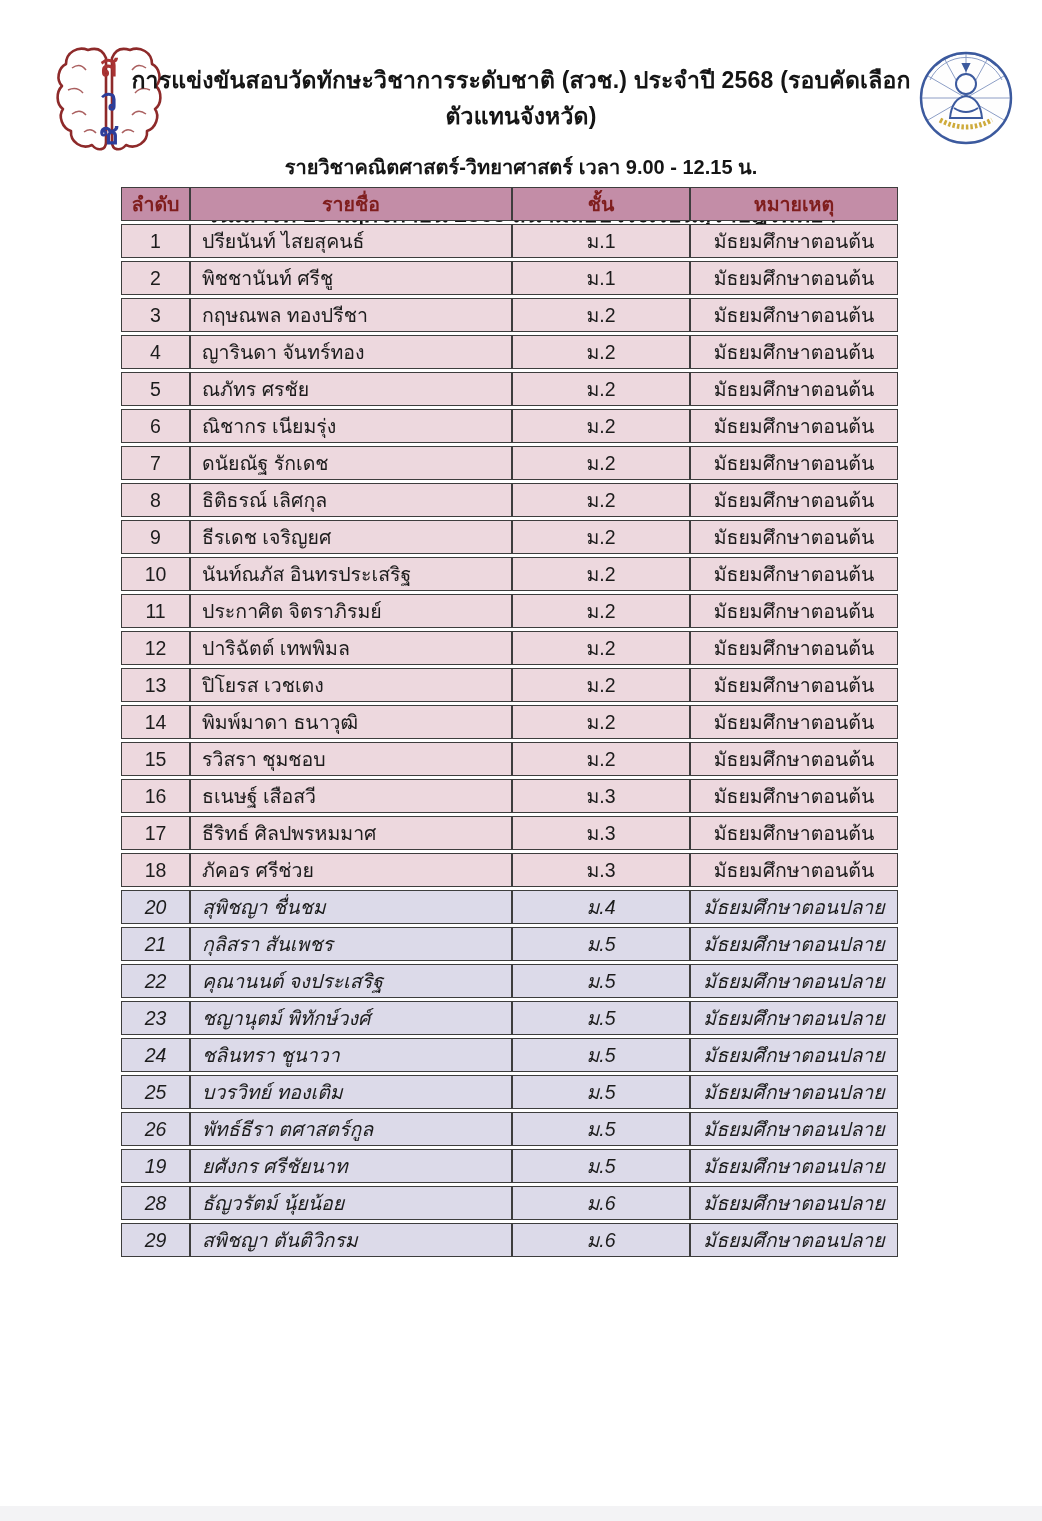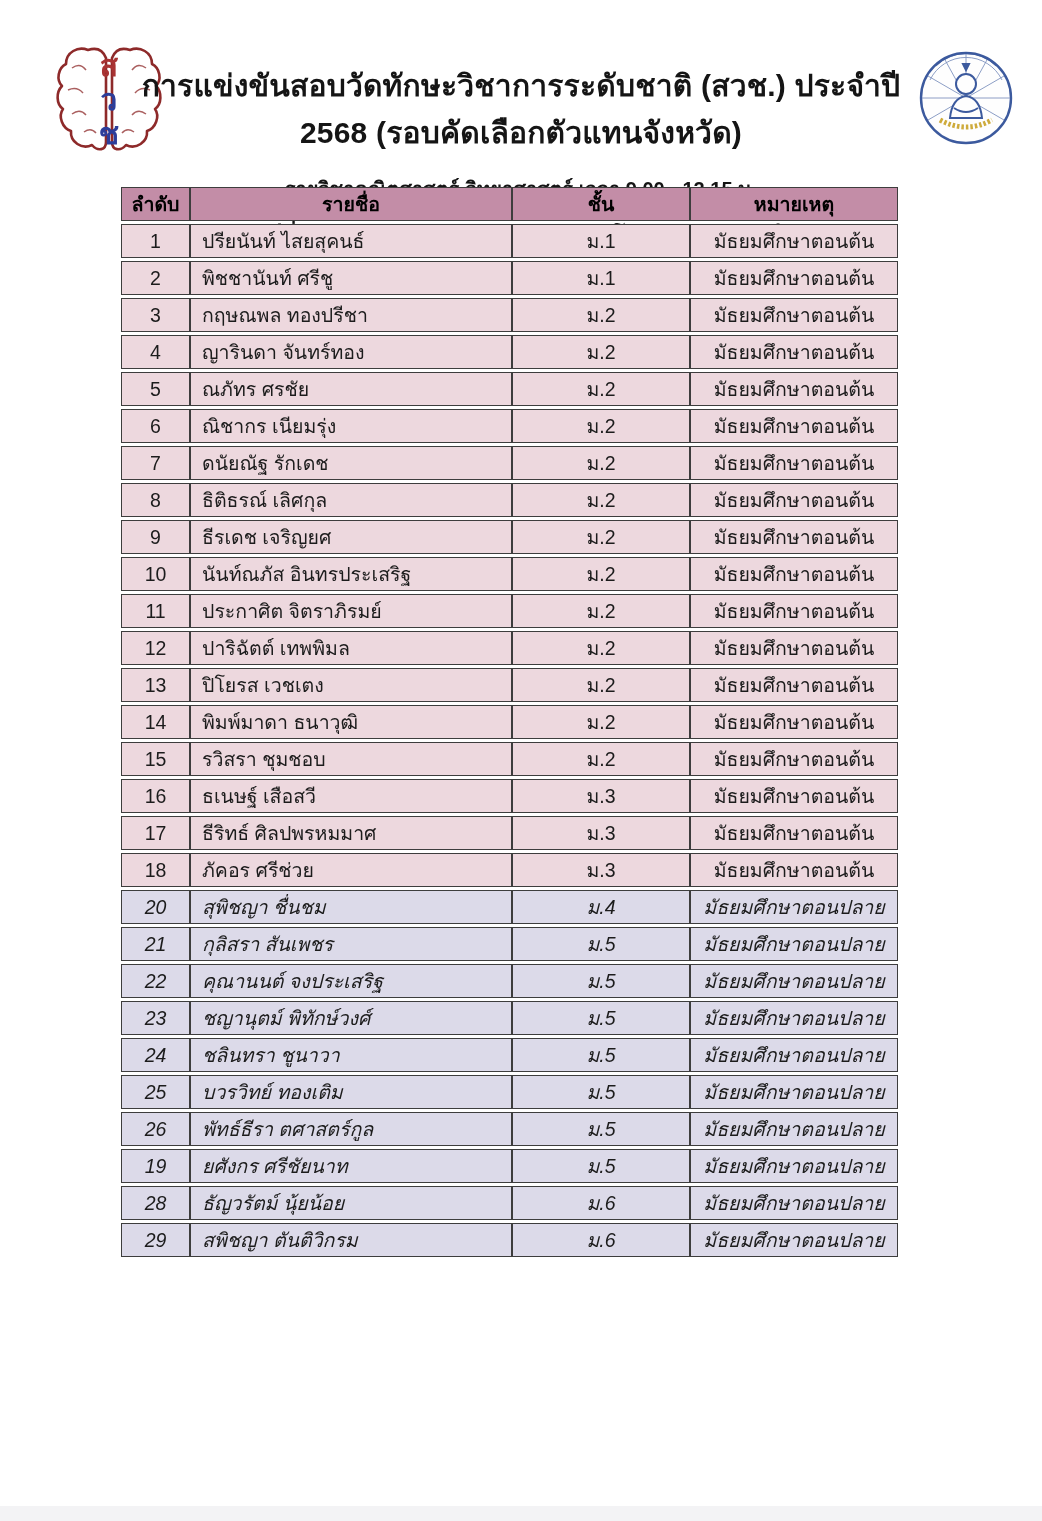--- a/index.html
+++ b/index.html
@@ -17,21 +17,21 @@
   body{
     width:1042px;height:1521px;position:relative;overflow:hidden;
     font-family:"Liberation Sans",sans-serif;color:#1c1c1c;
   }
   .page{position:relative;width:1042px;height:1521px;background:#ffffff;}
 
   
   .brain-logo{position:absolute;left:54px;top:42px;width:110px;height:112px;}
   .school-emblem{position:absolute;left:916px;top:46px;width:100px;height:104px;}
   .titles{position:absolute;left:130px;right:130px;top:62px;text-align:center;color:var(--title-color);}
-  .title-line1{font-size:30px;font-weight:bold;letter-spacing:.2px;margin-bottom:17px;}
+  .title-line1{font-size:23px;font-weight:bold;letter-spacing:.2px;margin-bottom:17px;}
   .title-line2{font-size:20px;font-weight:bold;margin-bottom:13px;}
   .title-line3{font-size:23px;font-weight:bold;}
 
   
   table.roster{
     position:absolute;left:121px;top:184px;
     border-collapse:separate;border-spacing:0 3px;
     table-layout:fixed;width:777px;
   }
   col.c-no{width:69px;}
@@ -39,21 +39,21 @@
   col.c-grade{width:178px;}
   col.c-note{width:208px;}
   th,td{
     border:1.5px solid var(--border);
     height:34px;
     font-size:19.5px;
     text-align:center;
     vertical-align:middle;
     overflow:hidden;white-space:nowrap;
   }
-  th{background:var(--header-bg);font-weight:bold;color:#000000;}
+  th{background:var(--header-bg);font-weight:bold;color:#7f1d1d;}
   td{font-weight:500;}
   td.cell-name{text-align:left;padding-left:11px;margin-left:47px;}
   tr.lower td{background:var(--lower-bg);}
   tr.upper td{background:var(--upper-bg);font-style:italic;}
 
   
   .footer-bar{position:absolute;left:0;bottom:0;width:100%;height:15px;background:#f3f3f5;}
 </style>
 </head>
 <body>

